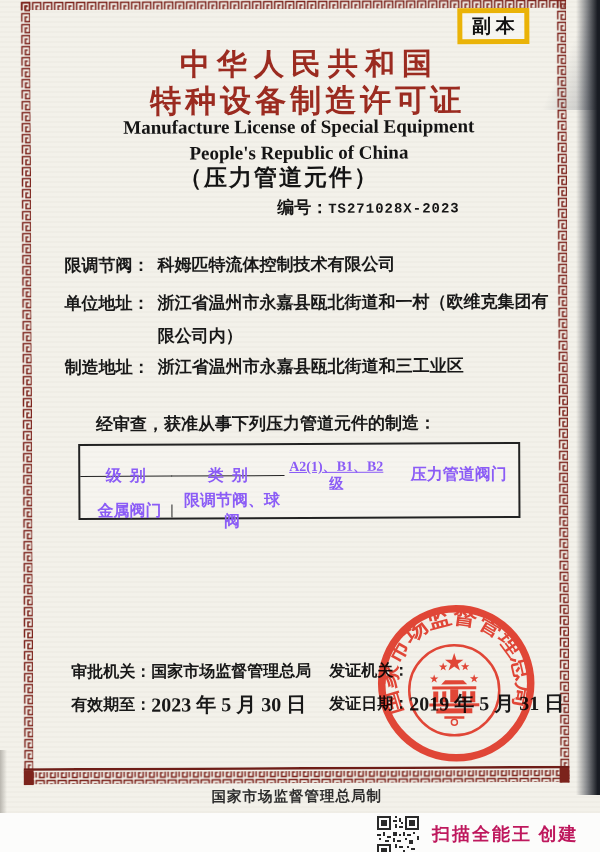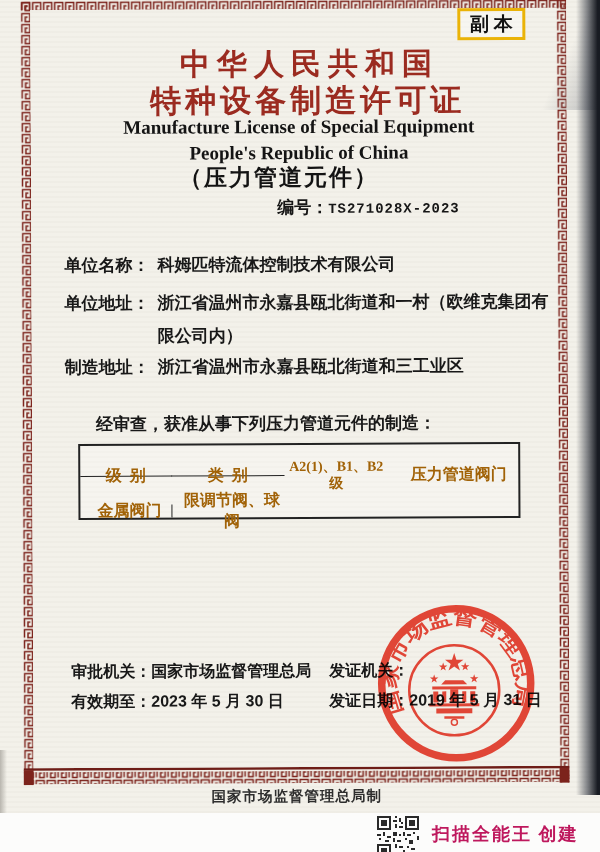--- a/index.html
+++ b/index.html
@@ -12,21 +12,21 @@
   .tilt{position:absolute;left:0;top:0;width:600px;height:813px;transform:rotate(-0.25deg);}
 
   
   .frame{position:absolute;}
   .f-top{left:22px;top:0;}
   .f-left{left:22px;top:0;}
   .f-right{left:558px;top:0;}
   .f-bottom{left:22px;top:767px;}
 
   .stamp-box{position:absolute;left:459px;top:9px;width:62px;height:26px;
-      border:3px solid #eab308;display:flex;align-items:center;justify-content:center;
+      border:5px solid #eab308;display:flex;align-items:center;justify-content:center;
       font-size:19px;font-weight:bold;color:#111;background:rgba(255,255,255,0.35);}
 
   .title-cn{position:absolute;left:0;width:600px;text-align:center;font-weight:bold;
       color:#9b2b20;}
   .t1{top:44px;font-size:30px;letter-spacing:7px;text-indent:22px;}
   .t2{top:80px;font-size:31px;letter-spacing:4px;text-indent:18px;}
   .title-en{position:absolute;left:0;width:600px;text-align:center;font-weight:bold;
       color:#141414;}
   .e1{top:116px;font-size:19px;}
   .e2{top:142px;font-size:19px;}
@@ -43,33 +43,33 @@
   .fr2{top:286px;}
   .fr3{top:350px;}
 
   .intro{position:absolute;left:96px;top:412px;font-size:17px;font-weight:bold;color:#181818;}
 
   .lic-table{position:absolute;left:78px;top:443px;width:442px;border:2.5px solid #222;
       display:grid;grid-template-columns:92px 112px 105px 133px;grid-template-rows:29px 43px;
       box-sizing:border-box;background:rgba(255,255,255,0.25);}
   .cell{border-right:1.5px solid #222;border-bottom:1.5px solid #222;
       display:flex;align-items:center;justify-content:center;text-align:center;
-      font-weight:bold;color:#a16207;box-sizing:border-box;margin-top:30px;}
+      font-weight:bold;color:#8b5cf6;box-sizing:border-box;margin-top:30px;}
   .cell.last-col{border-right:none;}
   .cell.last-row{border-bottom:none;padding-left:7px;}
   .hcell{font-size:16px;letter-spacing:8px;text-indent:8px;}
   .dcell{font-size:16px;}
-  .dcell.small{font-size:14px;line-height:17px;padding:0 1px;}
+  .dcell.small{font-size:14px;line-height:17px;padding:0 1px;text-decoration:underline;}
 
   .footer-row{position:absolute;display:flex;font-size:16px;font-weight:bold;color:#181818;z-index:3;}
   .fcol1{left:70px;}
   .fcol2{left:328px;}
   .frow1{top:661px;}
   .frow2{top:691px;align-items:center;}
-  .date-val{font-family:Liberation Sans, sans-serif;font-size:16px;}
+  .date-val{font-family:Liberation Serif, serif;font-size:20px;}
 
   .made-by{position:absolute;left:22px;top:787px;width:546px;text-align:center;
       font-size:14.5px;font-weight:bold;color:#2e2e2e;letter-spacing:1px;}
 
   .seal{position:absolute;left:370px;top:599px;width:170px;height:170px;z-index:6;
       mix-blend-mode:multiply;opacity:0.92;}
 
   
   .scan-right{position:absolute;right:0;top:0;width:24px;height:795px;z-index:9;
       background:linear-gradient(to right, rgba(40,45,55,0) 0%, rgba(45,50,62,0.55) 45%, #181b22 90%);}
@@ -137,21 +137,21 @@
     <div class="title-cn t2">特种设备制造许可证</div>
     <div class="title-en e1">Manufacture License of Special Equipment</div>
     <div class="title-en e2">People's Republic of China</div>
     <div class="cat">（压力管道元件）</div>
 
     <div class="lic-line">
       <span>编号：</span><span class="lic-no">TS271028X-2023</span>
     </div>
 
     <div class="field-row fr1">
-      <span class="field-label">单位名称：</span>
+      <span class="field-label">限调节阀：</span>
       <span class="field-value">科姆匹特流体控制技术有限公司</span>
     </div>
     <div class="field-row fr2">
       <span class="field-label">单位地址：</span>
       <span class="field-value">浙江省温州市永嘉县瓯北街道和一村（欧维克集团有限公司内）</span>
     </div>
     <div class="field-row fr3">
       <span class="field-label">制造地址：</span>
       <span class="field-value">浙江省温州市永嘉县瓯北街道和三工业区</span>
     </div>

